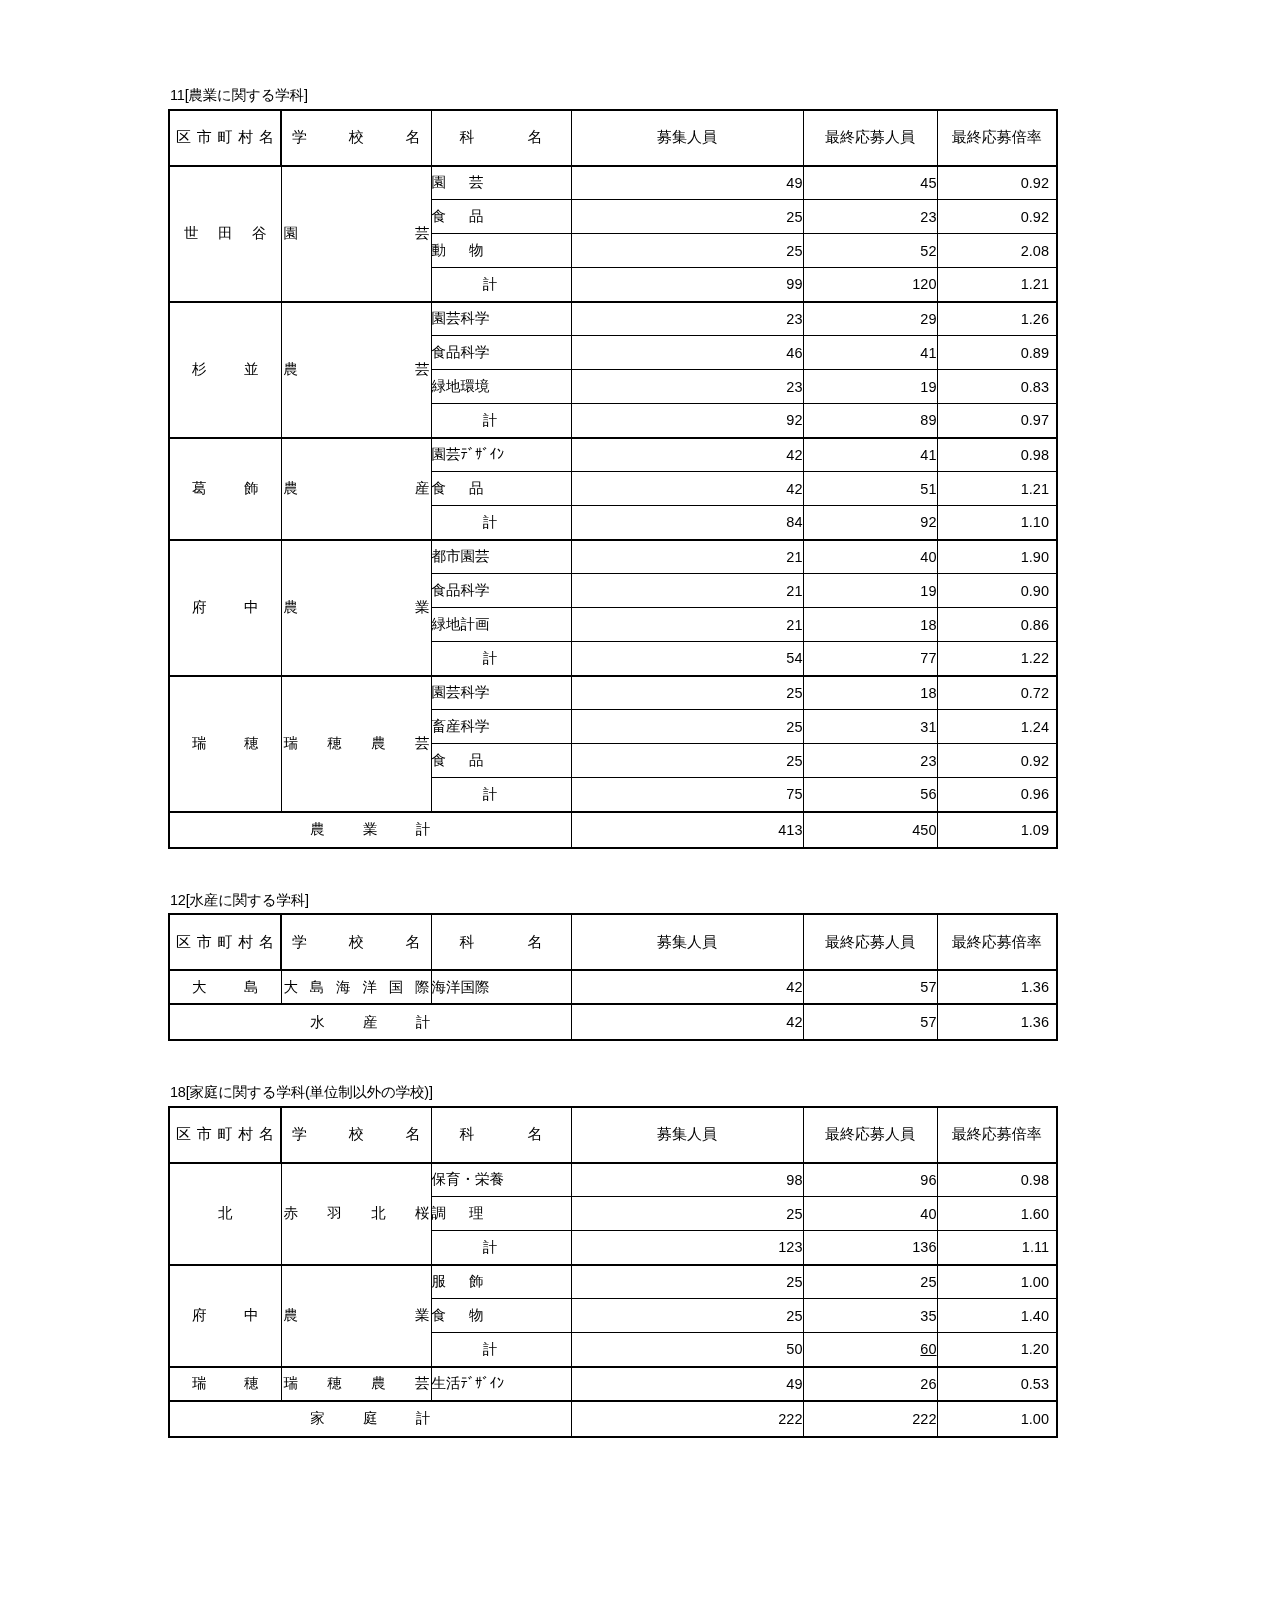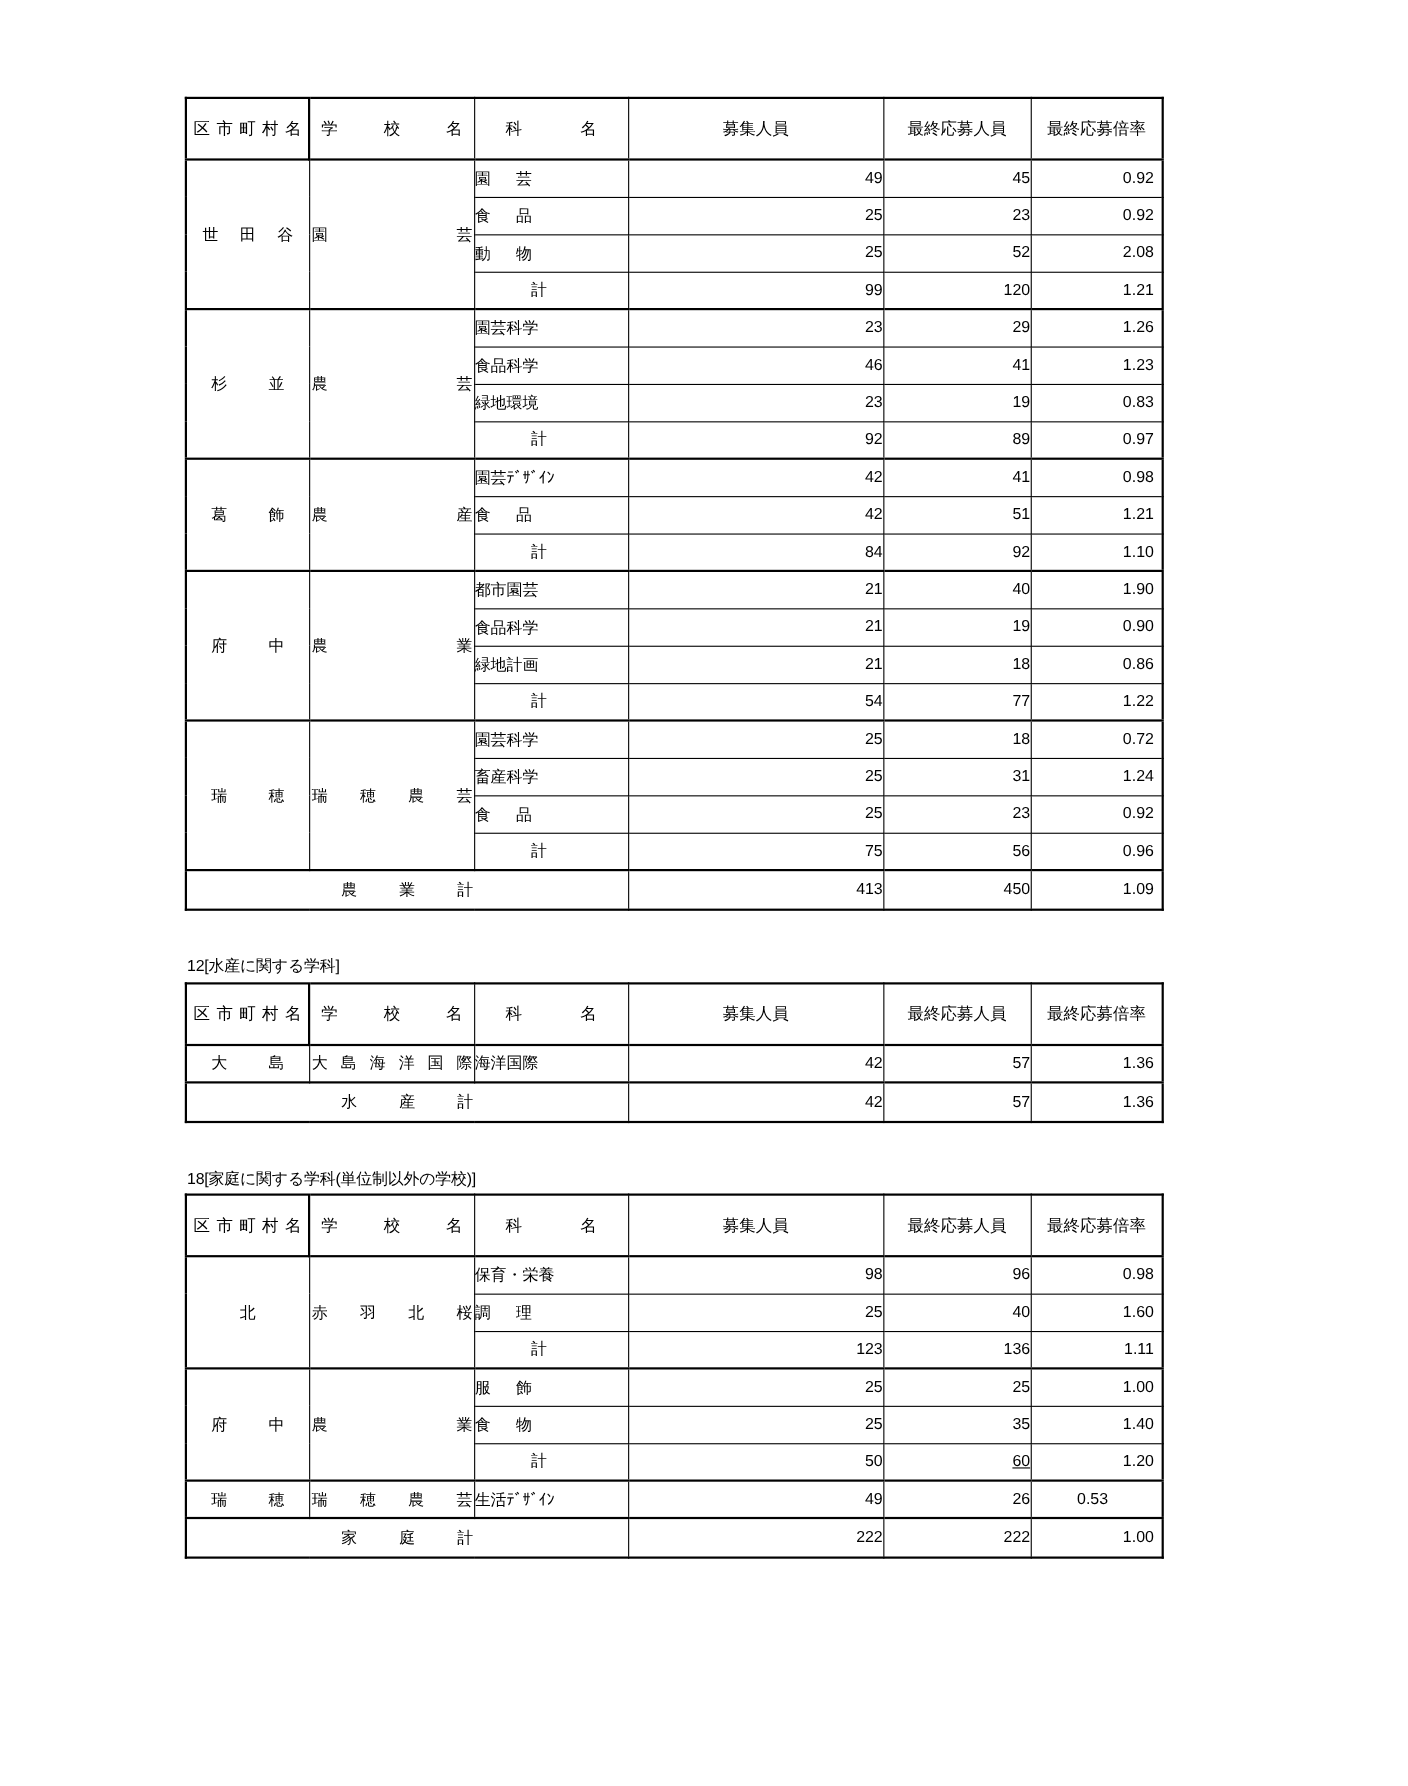--- a/index.html
+++ b/index.html
@@ -155,20 +155,21 @@
   .gap-b { height: 44px; }
 </style>
 </head>
 <body>
 
 <div class="page">
 
   <div style="height:88px"></div>
 
   <div class="section">
+    <div class="sec-title">11[農業に関する学科]</div>
     <table class="grid">
       <colgroup>
         <col class="c-city">
           <col class="c-school">
           <col class="c-dept">
         <col class="c-quota">
           <col class="c-apps">
           <col class="c-ratio">
       </colgroup>
       <tbody>
@@ -225,21 +226,21 @@
             </td>
             <td class="dept" style="border-top: 2.5px solid rgb(0, 0, 0);">園芸科学</td>
             <td class="num quota" style="border-top: 2.5px solid rgb(0, 0, 0);">23</td>
             <td class="num apps" style="border-top: 2.5px solid rgb(0, 0, 0);">29</td>
             <td class="num ratio" style="border-top: 2.5px solid rgb(0, 0, 0);">1.26</td>
           </tr>
           <tr>
             <td class="dept">食品科学</td>
             <td class="num quota">46</td>
             <td class="num apps">41</td>
-            <td class="num ratio">1.23</td>
+            <td class="num ratio">0.89</td>
           </tr>
           <tr>
             <td class="dept">緑地環境</td>
             <td class="num quota">23</td>
             <td class="num apps">19</td>
             <td class="num ratio">0.83</td>
           </tr>
           <tr class="sub">
             <td class="dept total-dept" style="border-top: 1px solid rgb(0, 0, 0);">計</td>
             <td class="num quota" style="border-top: 1px solid rgb(0, 0, 0);">92</td>
@@ -467,21 +468,21 @@
           <tr class="grp-first">
             <td class="city" rowspan="1">
               <span class="sp2">瑞穂</span>
             </td>
             <td class="school" rowspan="1">
               <span class="sp">瑞穂農芸</span>
             </td>
             <td class="dept" style="border-top: 2.5px solid rgb(0, 0, 0);">生活ﾃﾞｻﾞｲﾝ</td>
             <td class="num quota" style="border-top: 2.5px solid rgb(0, 0, 0);">49</td>
             <td class="num apps" style="border-top: 2.5px solid rgb(0, 0, 0);">26</td>
-            <td class="num ratio" style="border-top: 2.5px solid rgb(0, 0, 0); text-align: center;">0.53</td>
+            <td class="num ratio" style="border-top: 2.5px solid rgb(0, 0, 0);">0.53</td>
           </tr>
           <tr class="grand">
             <td colspan="3" class="grand-label"><span class="sp">家庭計</span></td>
             <td class="num quota" style="border-top: 2.5px solid rgb(0, 0, 0);">222</td>
             <td class="num apps" style="border-top: 2.5px solid rgb(0, 0, 0);">222</td>
             <td class="num ratio" style="border-top: 2.5px solid rgb(0, 0, 0);">1.00</td>
           </tr>
         </tbody>
       </table>
   </div>

